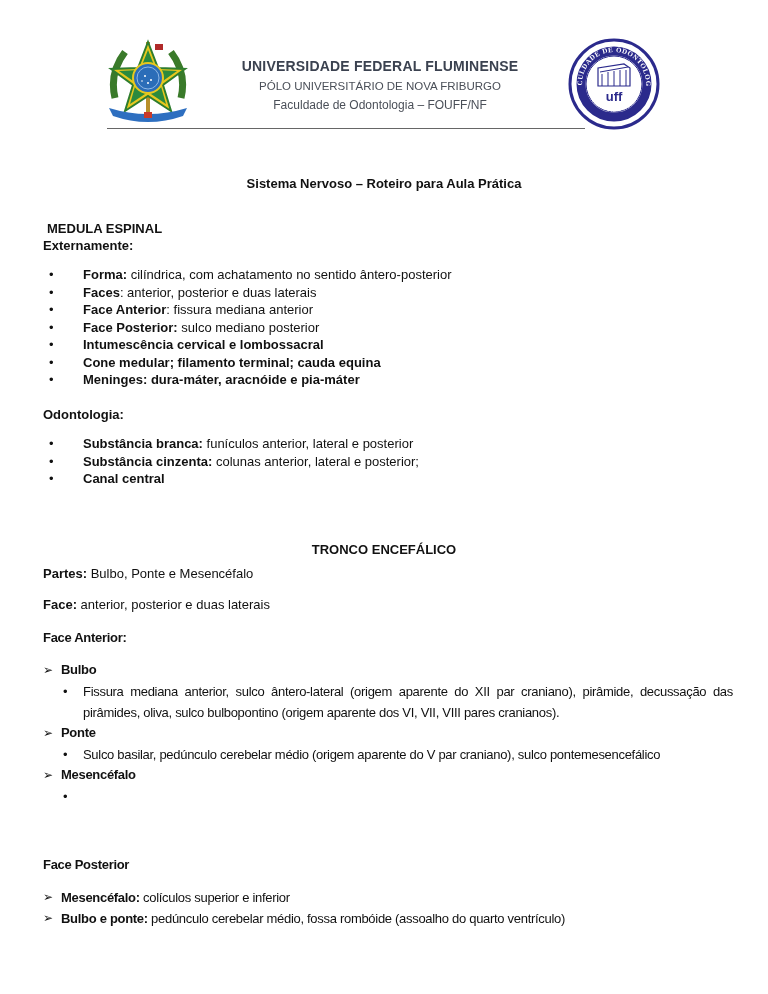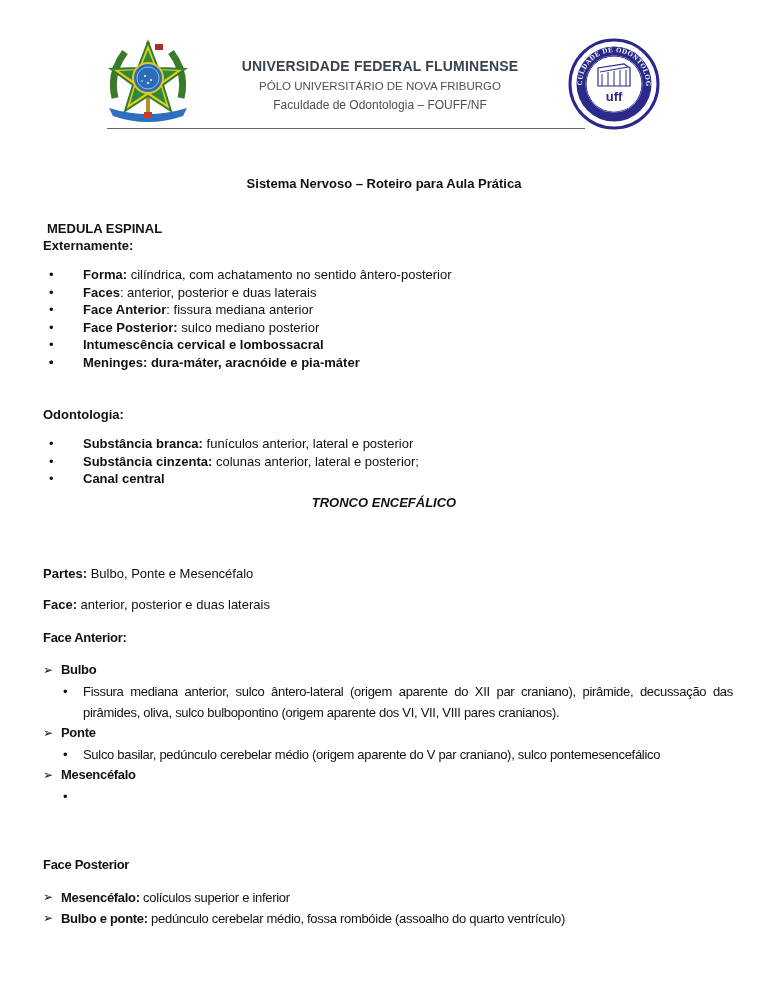--- a/index.html
+++ b/index.html
@@ -102,33 +102,33 @@
 
     <div class="abs heading" style="left:47px; top:220px;">MEDULA ESPINAL</div>
     <div class="abs heading" style="left:43px; top:237px;">Externamente:</div>
 
     <ul class="dots abs" style="left:43px; top:266px;">
       <li><span class="bullet">•</span><span class="b">Forma:</span><span> cilíndrica, com achatamento no sentido ântero-posterior</span></li>
       <li><span class="bullet">•</span><span class="b">Faces</span><span>: anterior, posterior e duas laterais</span></li>
       <li><span class="bullet">•</span><span class="b">Face Anterior</span><span>: fissura mediana anterior</span></li>
       <li><span class="bullet">•</span><span class="b">Face Posterior:</span><span> sulco mediano posterior</span></li>
       <li><span class="bullet">•</span><span class="b">Intumescência cervical e lombossacral</span><span></span></li>
-      <li><span class="bullet">•</span><span></span></li>
+      <li><span class="bullet">•</span><span class="b">Cone medular; filamento terminal; cauda equina</span><span></span></li>
       <li><span class="bullet">•</span><span class="b">Meninges: dura-máter, aracnóide e pia-máter</span><span></span></li>
     </ul>
 
     <div class="abs heading" style="left:43px; top:406px;">Odontologia:</div>
 
     <ul class="dots abs" style="left:43px; top:435px;">
       <li><span class="bullet">•</span><span class="b">Substância branca:</span><span> funículos anterior, lateral e posterior</span></li>
       <li><span class="bullet">•</span><span class="b">Substância cinzenta:</span><span> colunas anterior, lateral e posterior;</span></li>
       <li><span class="bullet">•</span><span class="b">Canal central</span><span></span></li>
     </ul>
 
-    <div class="center-title abs" style="top:495px;font-style:italic;">TRONCO ENCEFÁLICO</div>
+    <div class="center-title abs" style="top:542px;">TRONCO ENCEFÁLICO</div>
 
     <div class="abs" style="left:43px; top:566px;">
       <span class="b">Partes:</span><span> Bulbo, Ponte e Mesencéfalo</span>
     </div>
     <div class="abs" style="left:43px; top:597px;">
       <span class="b">Face:</span><span> anterior, posterior e duas laterais</span>
     </div>
 
     <div class="abs heading narrow" style="left:43px; top:629px;">Face Anterior:</div>
 

